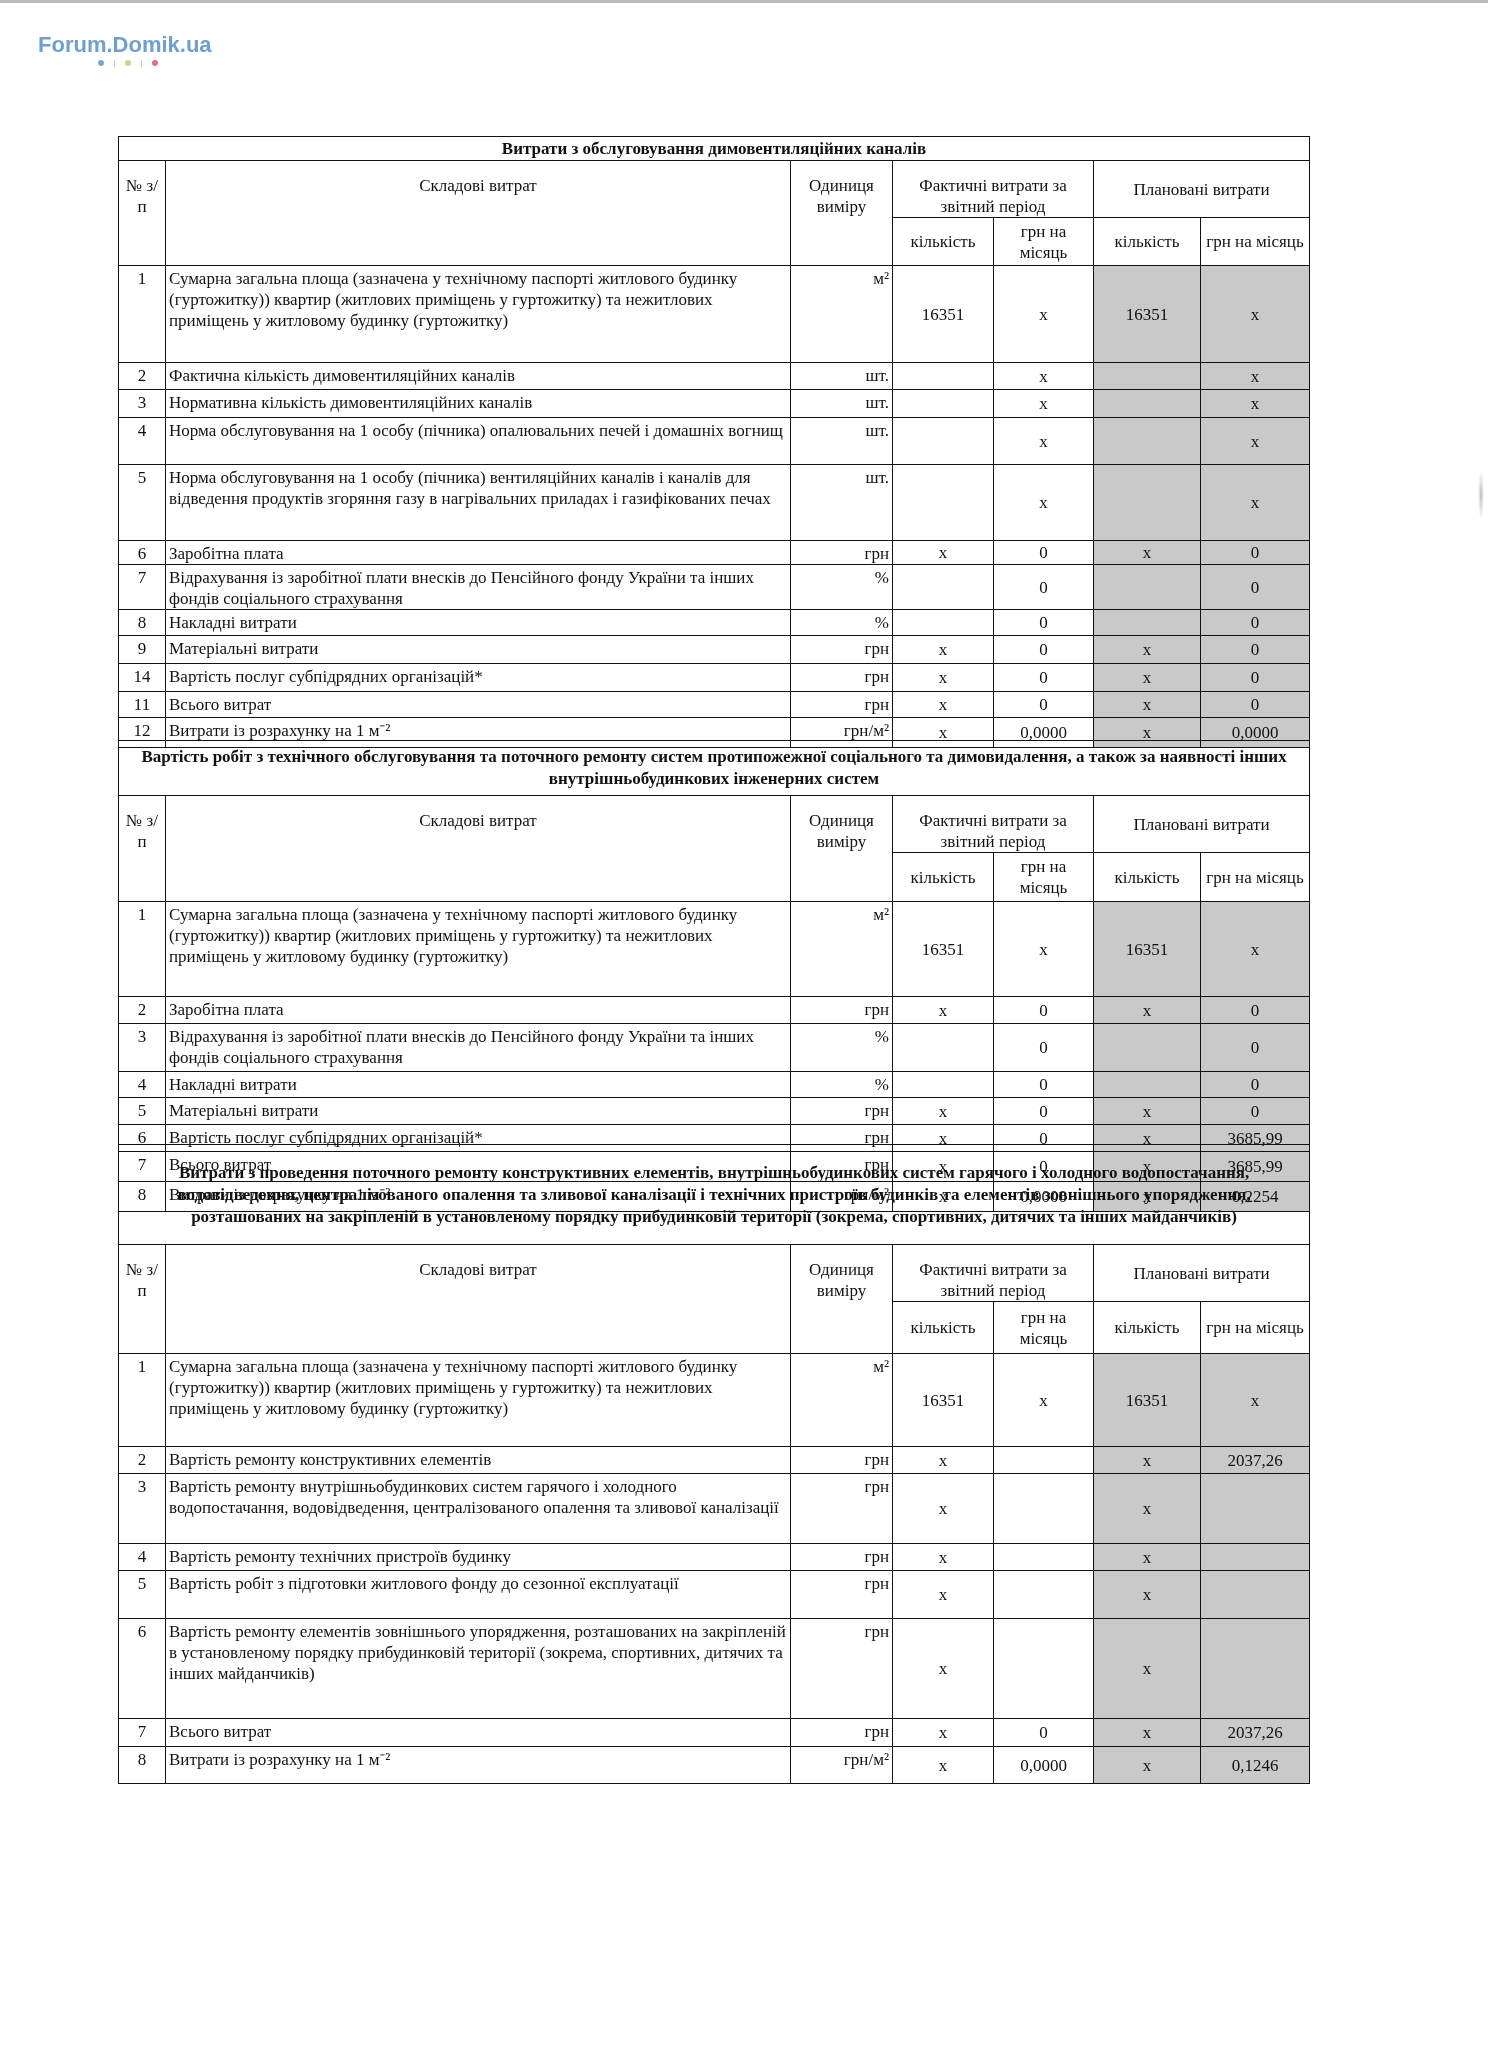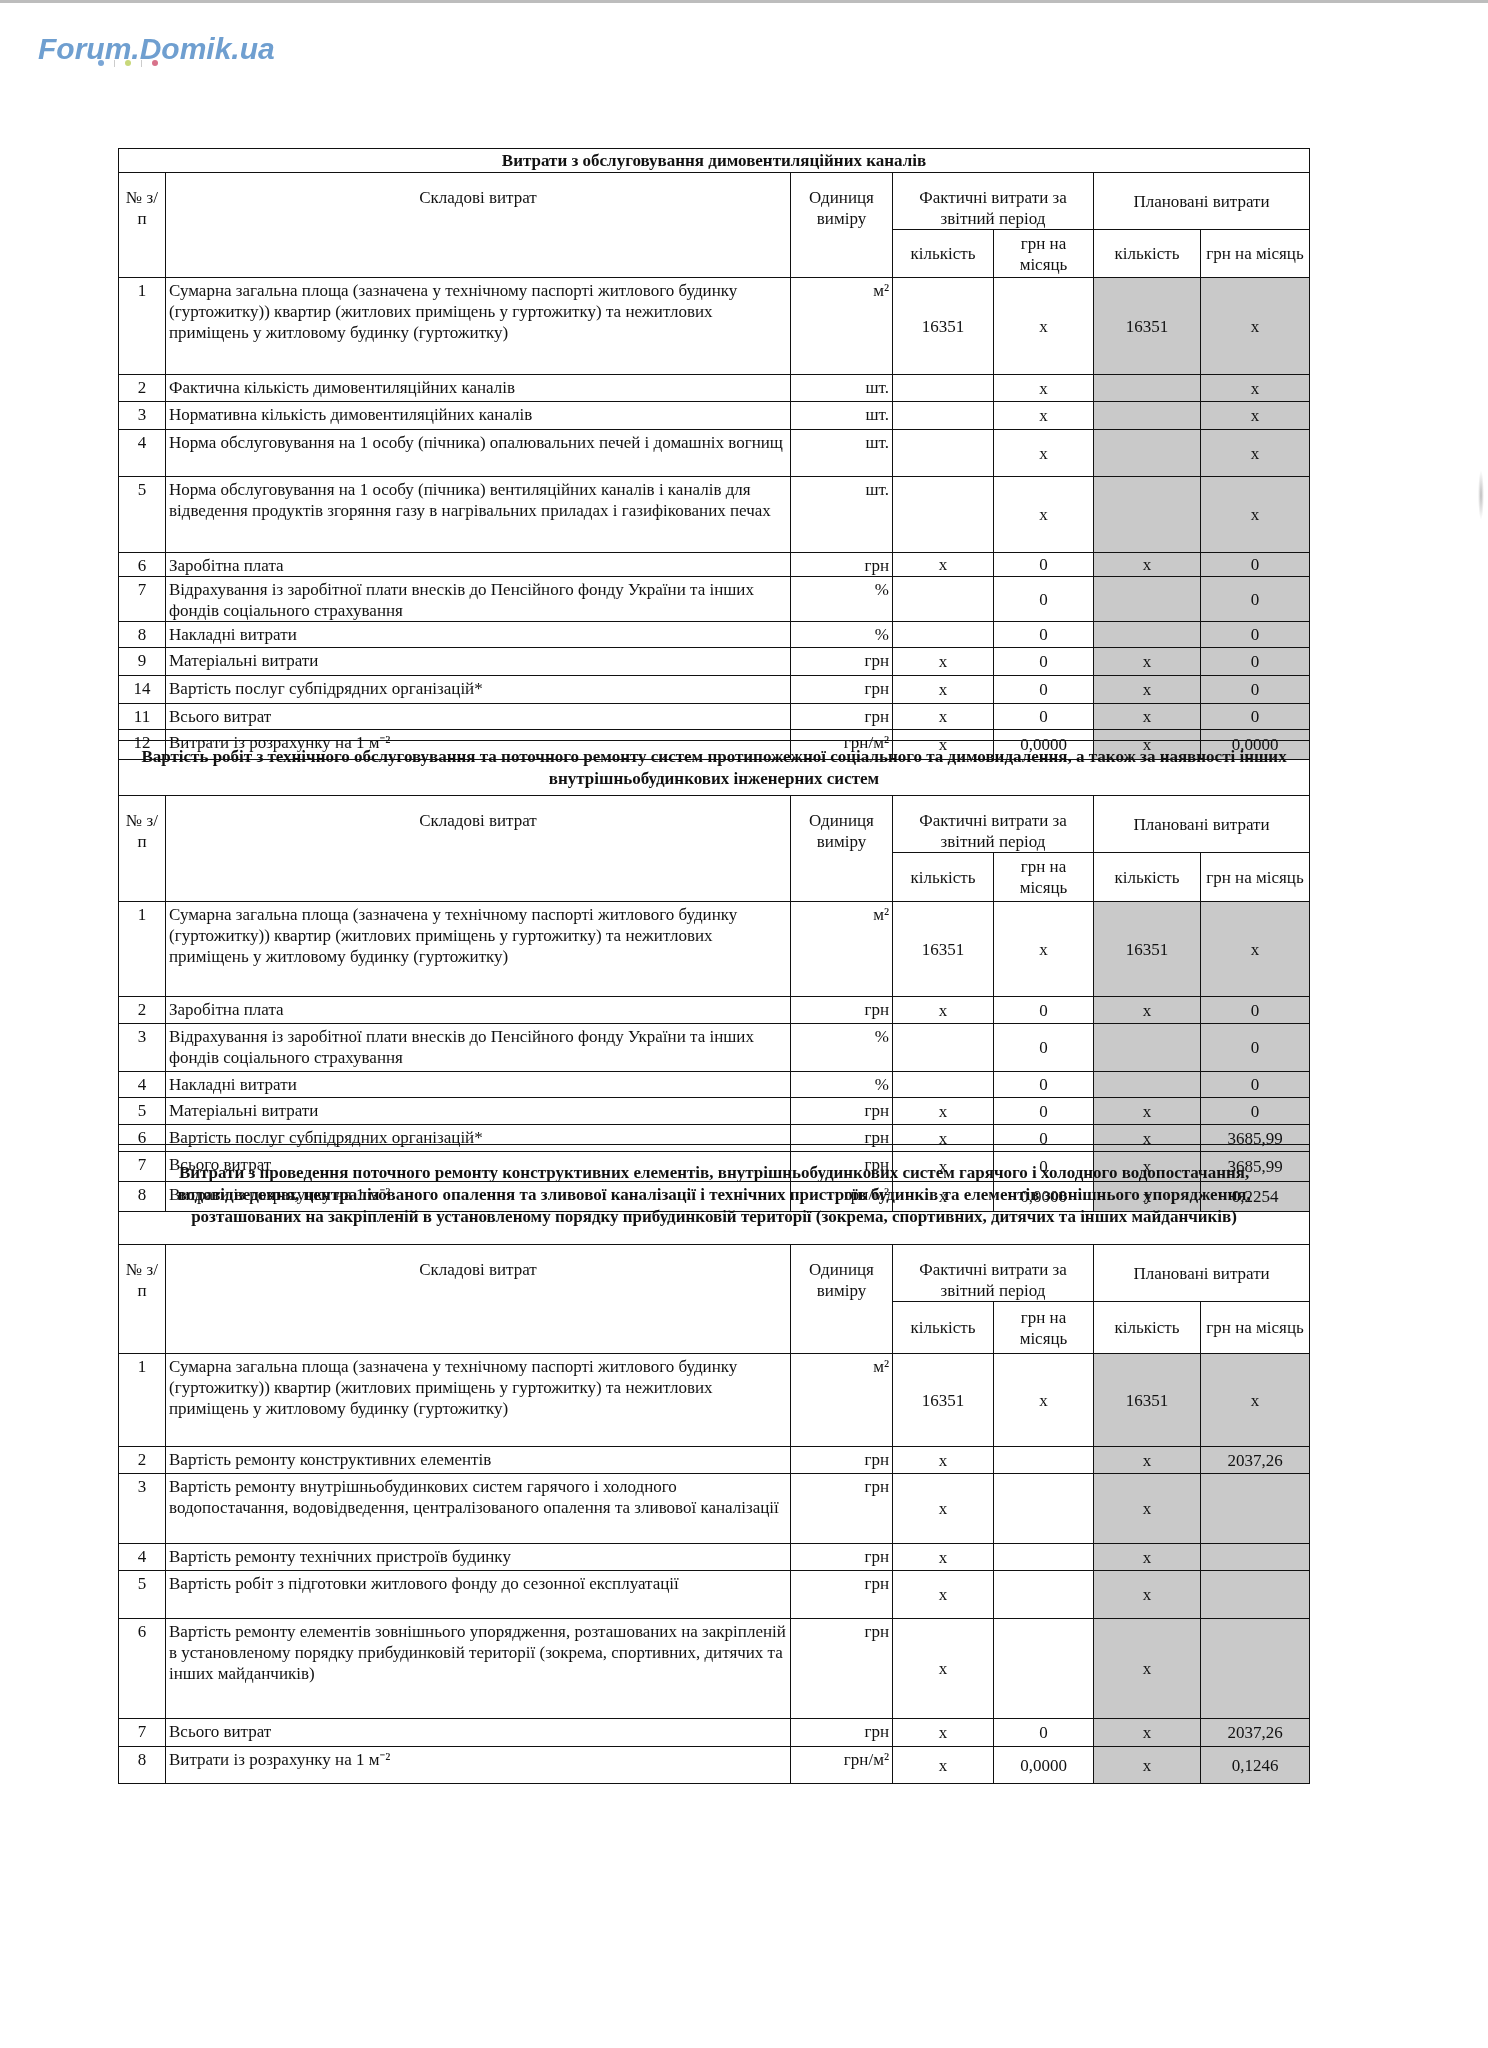--- a/index.html
+++ b/index.html
@@ -1,20 +1,20 @@
 <!DOCTYPE html>
 <html><head>
 <meta charset="utf-8">
 <style>
   html, body { margin: 0; padding: 0; background: #ffffff; }
   body { width: 1488px; height: 2048px; position: relative; overflow: hidden;
          font-family: "Liberation Serif", serif; color: #111; }
   .logo { position: absolute; left: 38px; top: 32px; }
-  .logo-text { font-family: "Liberation Sans", sans-serif; font-weight: bold; font-size: 30px;
-               color: #6f9fd0; letter-spacing: 0px; font-style: italic; }
+  .logo-text { font-family: "Liberation Sans", sans-serif; font-weight: bold; font-size: 22px;
+               color: #6f9fd0; letter-spacing: 0px; }
   .logo-dots { position: absolute; left: 60px; top: 28px; width: 70px; height: 10px; }
   .dot { position: absolute; top: 0; width: 6px; height: 6px; border-radius: 50%; }
   .dot.d1 { left: 0; background: #7aa6d6; }
   .dot.d2 { left: 27px; background: #c8d87a; }
   .dot.d3 { left: 54px; background: #d8728a; }
   .sep { position: absolute; top: 0; width: 1px; height: 7px; background: #ccc; }
   .sep.s1 { left: 16px; } .sep.s2 { left: 43px; }
 
   .tbl { position: absolute; left: 118px; width: 1191px; border-collapse: collapse; table-layout: fixed; }
   .tbl td { border: 1.6px solid #111; padding: 0 3px; font-size: 17px; line-height: 21px; vertical-align: middle; }
@@ -41,21 +41,21 @@
     <span class="dot d1"></span>
     <span class="sep s1"></span>
     <span class="dot d2"></span>
     <span class="sep s2"></span>
     <span class="dot d3"></span>
   </div>
 </div>
 
 <div class="right-mark"></div>
 
-<table class="tbl" id="t0" style="top:148px;">
+<table class="tbl" id="t0" style="top:136px;">
   <colgroup>
     <col style="width:47px">
       <col style="width:625px">
       <col style="width:102px">
     <col style="width:101px">
       <col style="width:100px">
       <col style="width:107px">
       <col style="width:109px">
   </colgroup>
   <tbody>

